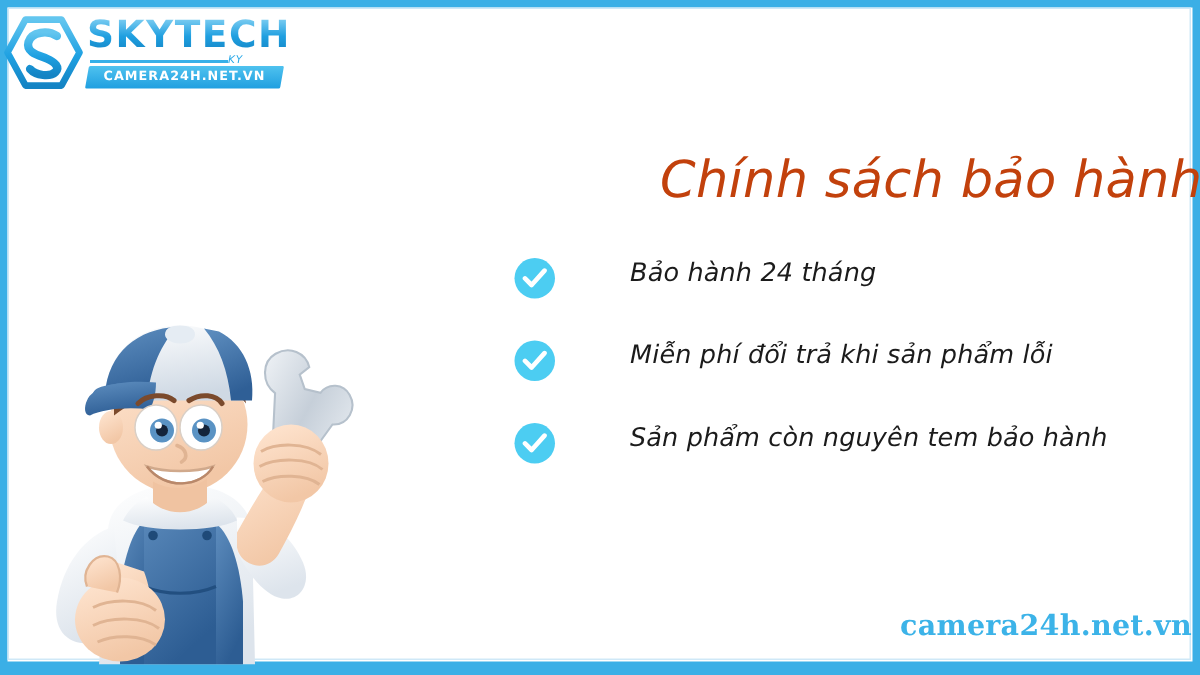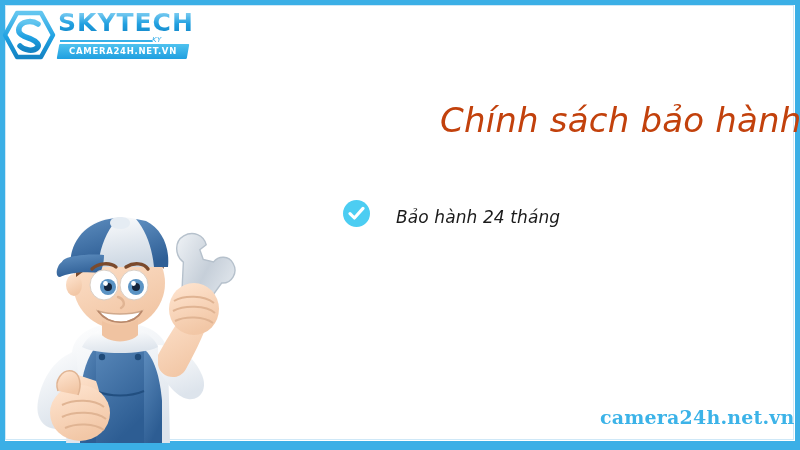--- a/index.html
+++ b/index.html
@@ -119,22 +119,23 @@
 
   
   .feature-list {
     position: absolute;
     left: 343px;
     top: 172px;
     width: 440px;
   }
   .feature-row {
     display: flex;
-    align-items: flex-end;
+    align-items: flex-start;
     height: 55px;
+    gap: 24px;
   }
   .check-badge {
     width: 27px;
     height: 27px;
     border-radius: 50%;
     background: #4ccdf2;
     flex: 0 0 27px;
     position: relative;
   }
   .check-badge svg { position: absolute; left: 5px; top: 6px; }
@@ -303,18 +304,34 @@
 
     <div class="feature-row">
       <span class="check-badge">
         <svg width="17" height="15" viewBox="0 0 17 15">
           <path d="M2 7.6 L6.4 12 L15 2.4" stroke="#ffffff" stroke-width="3.1" fill="none" stroke-linecap="round" stroke-linejoin="round"></path>
         </svg>
       </span>
       <span class="feature-text">Bảo hành 24 tháng</span>
     </div>
 
-
+    <div class="feature-row">
+      <span class="check-badge">
+        <svg width="17" height="15" viewBox="0 0 17 15">
+          <path d="M2 7.6 L6.4 12 L15 2.4" stroke="#ffffff" stroke-width="3.1" fill="none" stroke-linecap="round" stroke-linejoin="round"></path>
+        </svg>
+      </span>
+      <span class="feature-text">Miễn phí đổi trả khi sản phẩm lỗi</span>
+    </div>
+
+    <div class="feature-row">
+      <span class="check-badge">
+        <svg width="17" height="15" viewBox="0 0 17 15">
+          <path d="M2 7.6 L6.4 12 L15 2.4" stroke="#ffffff" stroke-width="3.1" fill="none" stroke-linecap="round" stroke-linejoin="round"></path>
+        </svg>
+      </span>
+      <span class="feature-text">Sản phẩm còn nguyên tem bảo hành</span>
+    </div>
   </div>
 
   <div class="site-url">camera24h.net.vn</div>
 
 </div>
 
 </body></html>

